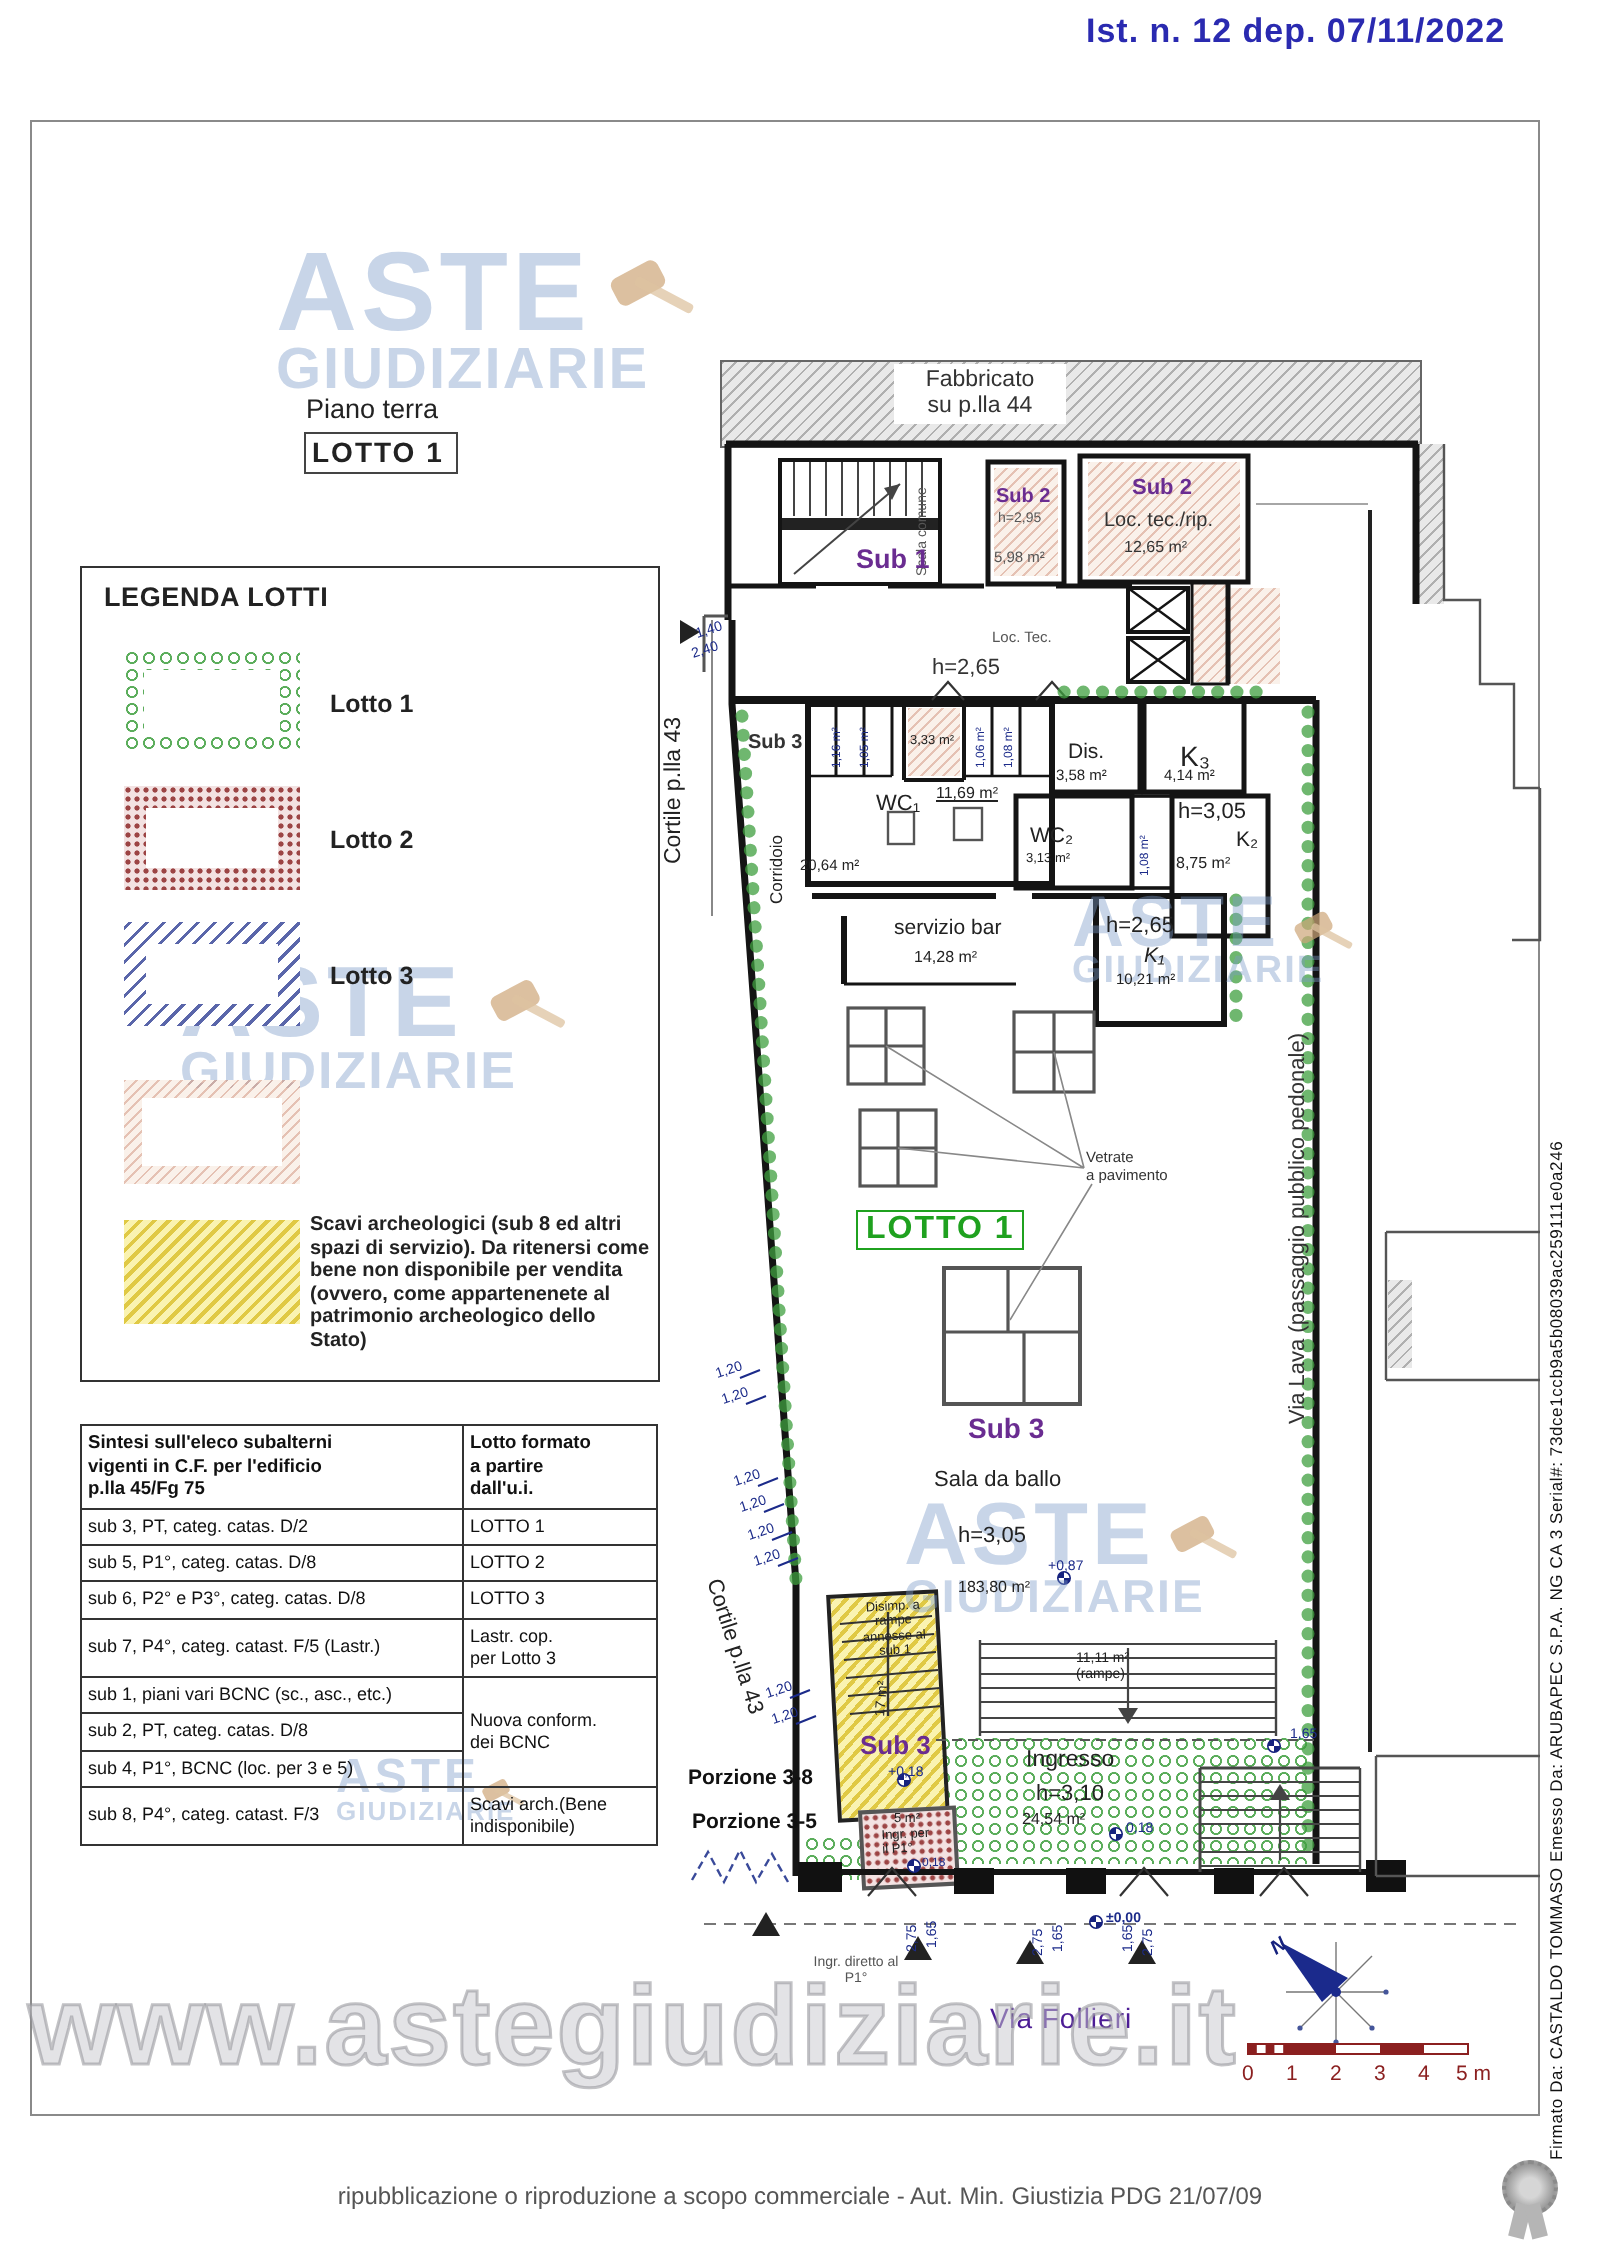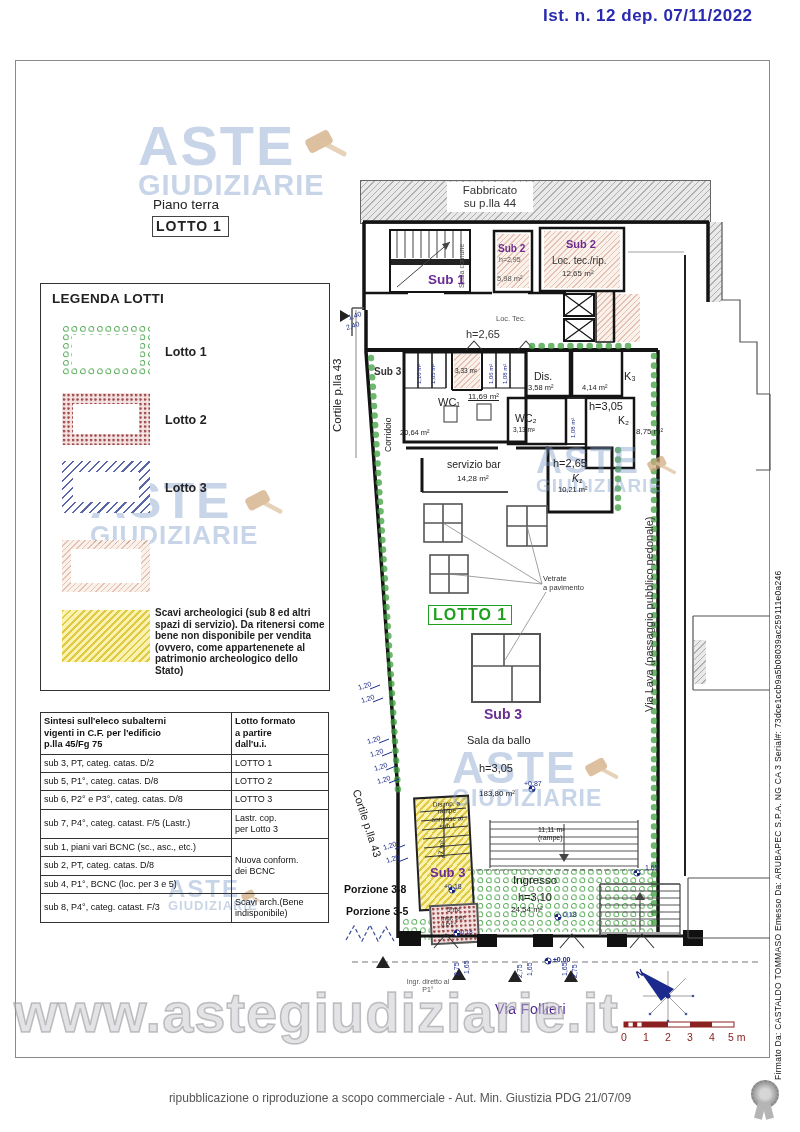--- a/index.html
+++ b/index.html
@@ -361,35 +361,35 @@
   <div class="lbl purple" style="left:566px;top:238px;font-size:11px;">Sub 2</div>
   <div class="lbl" style="left:552px;top:255px;font-size:10px;color:#333;">Loc. tec./rip.</div>
   <div class="lbl" style="left:562px;top:269px;font-size:8px;color:#333;">12,65 m²</div>
 
   <div class="lbl purple" style="left:428px;top:272px;font-size:13.5px;">Sub 1</div>
   <div class="lbl" style="left:466px;top:328px;font-size:11px;color:#333;">h=2,65</div>
 
   <div class="lbl bold" style="left:374px;top:366px;font-size:10px;color:#333;">Sub 3</div>
   <div class="lbl" style="left:534px;top:370px;font-size:10.5px;">Dis.</div>
   <div class="lbl" style="left:528px;top:384px;font-size:7.5px;">3,58 m²</div>
-  <div class="lbl" style="left:624px;top:370px;font-size:11px;">K₃</div>
+  <div class="lbl" style="left:590px;top:370px;font-size:14px;">K₃</div>
   <div class="lbl" style="left:582px;top:384px;font-size:7.5px;">4,14 m²</div>
   <div class="lbl" style="left:438px;top:396px;font-size:11px;">WC₁</div>
   <div class="lbl" style="left:468px;top:392px;font-size:8px;text-decoration:underline;">11,69 m²</div>
   <div class="lbl" style="left:455px;top:367px;font-size:6.5px;">3,33 m²</div>
   <div class="lbl r90 navy" style="left:416px;top:384px;font-size:6px;">1,16 m²</div>
   <div class="lbl r90 navy" style="left:430px;top:384px;font-size:6px;">1,05 m²</div>
   <div class="lbl r90 navy" style="left:488px;top:384px;font-size:6px;">1,06 m²</div>
   <div class="lbl r90 navy" style="left:502px;top:384px;font-size:6px;">1,08 m²</div>
   <div class="lbl" style="left:515px;top:412px;font-size:10.5px;">WC₂</div>
   <div class="lbl" style="left:513px;top:426px;font-size:6.5px;">3,13 m²</div>
   <div class="lbl r90 navy" style="left:570px;top:438px;font-size:6px;">1,08 m²</div>
   <div class="lbl" style="left:589px;top:400px;font-size:11px;">h=3,05</div>
   <div class="lbl" style="left:598px;top:414px;font-size:10.5px;padding-left:20px;">K₂</div>
-  <div class="lbl" style="left:588px;top:427px;font-size:8px;margin-left:48px;">8,75 m²</div>
+  <div class="lbl" style="left:588px;top:427px;font-size:8px;">8,75 m²</div>
   <div class="lbl r90" style="left:384px;top:452px;font-size:8.5px;">Corridoio</div>
   <div class="lbl" style="left:400px;top:429px;font-size:7.5px;">20,64 m²</div>
   <div class="lbl" style="left:447px;top:458px;font-size:10.5px;">servizio bar</div>
   <div class="lbl" style="left:457px;top:474px;font-size:8px;">14,28 m²</div>
   <div class="lbl" style="left:553px;top:457px;font-size:11px;">h=2,65</div>
   <div class="lbl" style="left:572px;top:472px;font-size:10.5px;font-style:italic;">K₁</div>
   <div class="lbl" style="left:558px;top:486px;font-size:7.5px;">10,21 m²</div>
 
   <div class="lbl" style="left:543px;top:575px;font-size:7.5px;color:#333;">Vetrate
 a pavimento</div>

